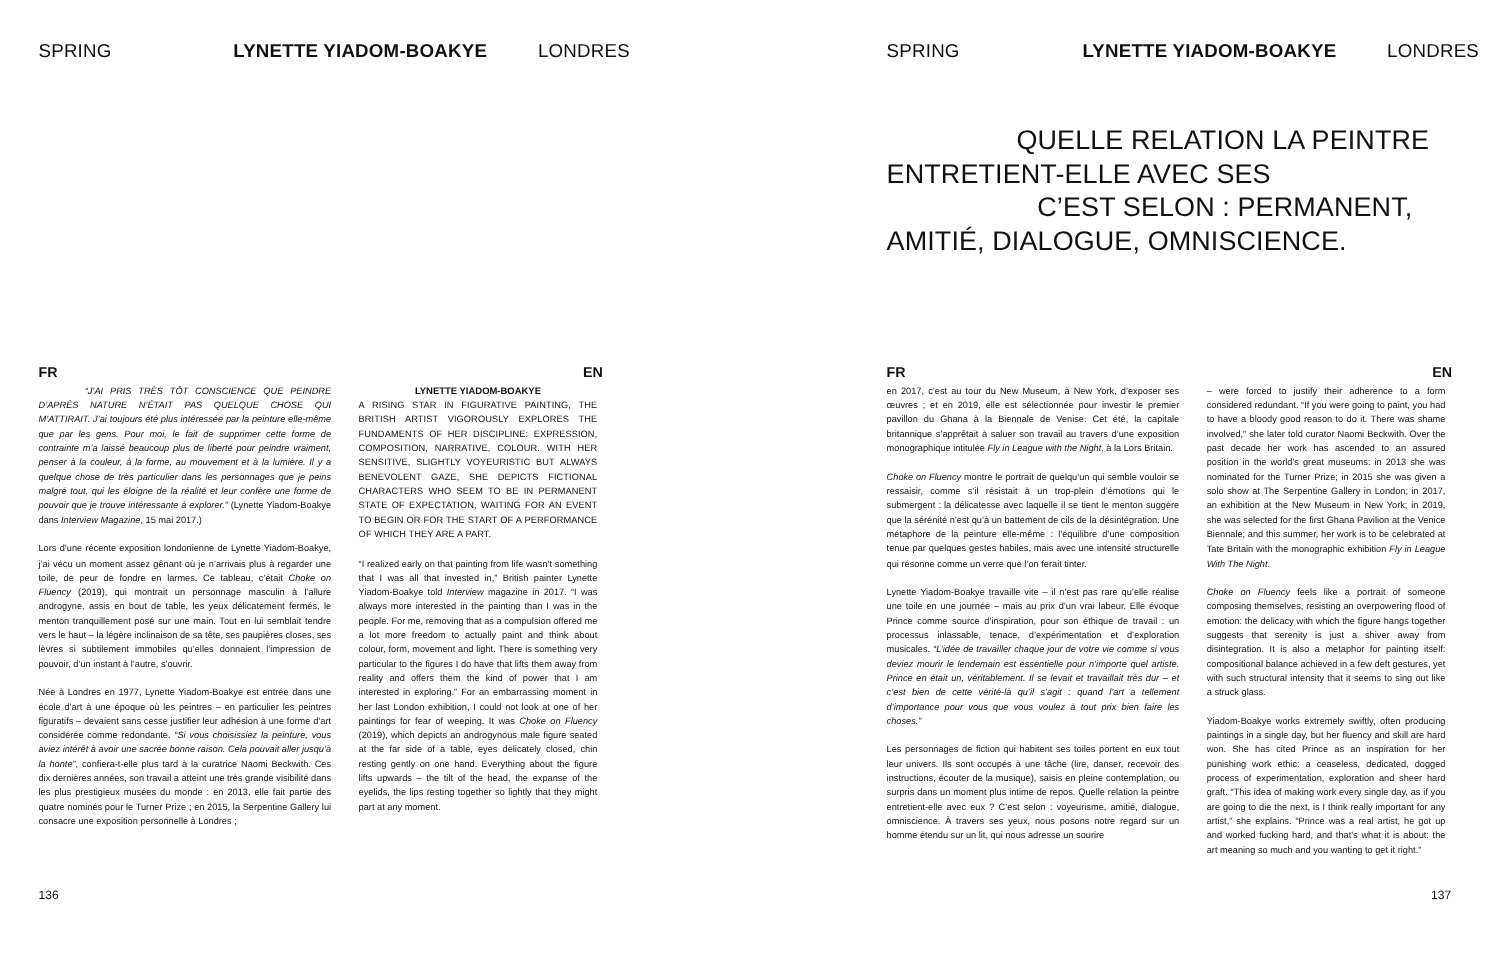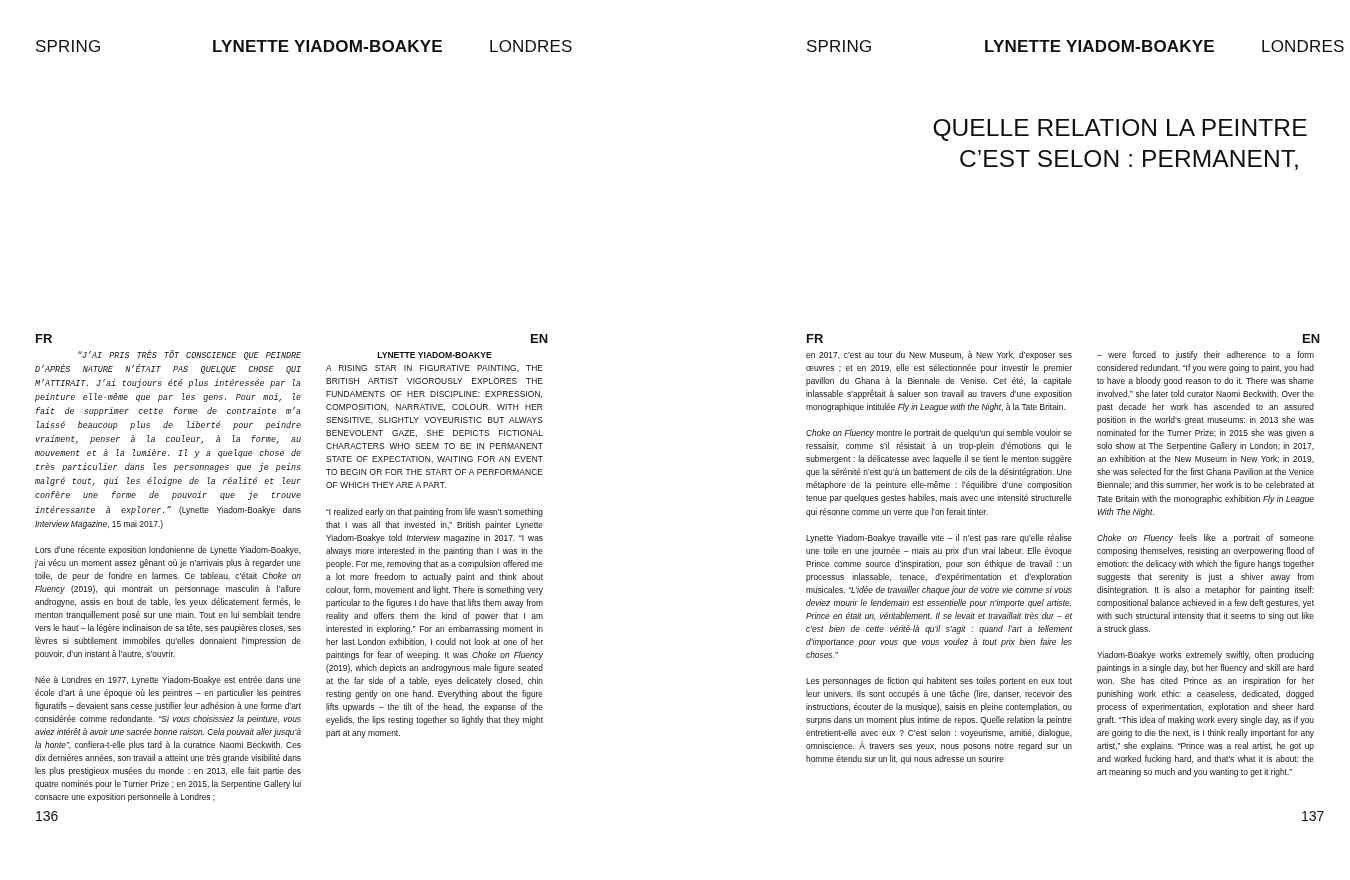--- a/index.html
+++ b/index.html
@@ -7,24 +7,24 @@
   .page { position:absolute; top:0; height:880px; }
   .page.left { left:0; width:675px; }
   .page.right { left:675px; width:675px; }
   .running { position:absolute; top:37px; font-size:17px; letter-spacing:0.2px; }
   .running.b { font-weight:bold; }
   .col { position:absolute; font-size:8.4px; line-height:13.05px; text-align:justify; }
   .col p { margin:0 0 13px 0; }
   .lang { position:absolute; top:331px; font-size:13px; font-weight:bold; }
   .en-title { font-weight:bold; text-align:center; display:block; font-size:8.6px; }
   .upper { text-transform:none; letter-spacing:0.1px; }
-  .quote { font-style:italic;font-family:Liberation Mono, monospace; }
+  .quote { font-style:italic; }
   .quote .ind { display:inline-block; width:42px; }
-  .pageno { position:absolute; top:808px; font-size:14px; }
-  .headline { position:absolute; left:131px; top:113px; width:510px; font-size:24.5px; line-height:30.5px; letter-spacing:0.1px;text-align:center; }
+  .pageno { position:absolute; top:808px; font-size:11px; }
+  .headline { position:absolute; left:131px; top:113px; width:510px; font-size:24.5px; line-height:30.5px; letter-spacing:0.1px; }
   .headline span { display:block; white-space:nowrap; }
   .hl-ind1 { padding-left:118px; }
   .hl-ind2 { padding-left:137px; }
   em { font-style:italic; }
 </style>
 </head>
 <body>
 
 <div class="page left">
   <div class="running" style="left:35px;">SPRING</div>
@@ -51,28 +51,30 @@
   <div class="pageno" style="left:35px;">136</div>
 </div>
 
 <div class="page right">
   <div class="running" style="left:131px;">SPRING</div>
   <div class="running b" style="left:309px;">LYNETTE YIADOM-BOAKYE</div>
   <div class="running" style="left:586px;">LONDRES</div>
 
   <div class="headline">
     <span class="hl-ind1">QUELLE RELATION LA PEINTRE</span>
+    <span>ENTRETIENT-ELLE AVEC SES</span>
     <span class="hl-ind2">C’EST SELON : PERMANENT,</span>
+    <span>AMITIÉ, DIALOGUE, OMNISCIENCE.</span>
   </div>
 
   <div class="lang" style="left:131px;">FR</div>
   <div class="lang" style="left:627px;">EN</div>
 
   <div class="col" style="left:131px; top:349px; width:266px;">
-    <p><span>en 2017, c’est au tour du New Museum, à New York, d’exposer ses œuvres ; et en 2019, elle est sélectionnée pour investir le premier pavillon du Ghana à la Biennale de Venise. Cet été, la capitale inlassable s’apprêtait à saluer son travail au travers d’une exposition monographique intitulée </span><em>Fly in League with the Night</em><span>, à la Tate Britain.</span></p>
+    <p><span>en 2017, c’est au tour du New Museum, à New York, d’exposer ses œuvres ; et en 2019, elle est sélectionnée pour investir le premier pavillon du Ghana à la Biennale de Venise. Cet été, la capitale britannique s’apprêtait à saluer son travail au travers d’une exposition monographique intitulée </span><em>Fly in League with the Night</em><span>, à la Lors Britain.</span></p>
     <p><em>Choke on Fluency</em><span> montre le portrait de quelqu’un qui semble vouloir se ressaisir, comme s’il résistait à un trop-plein d’émotions qui le submergent : la délicatesse avec laquelle il se tient le menton suggère que la sérénité n’est qu’à un battement de cils de la désintégration. Une métaphore de la peinture elle-même : l’équilibre d’une composition tenue par quelques gestes habiles, mais avec une intensité structurelle qui résonne comme un verre que l’on ferait tinter.</span></p>
     <p><span>Lynette Yiadom-Boakye travaille vite – il n’est pas rare qu’elle réalise une toile en une journée – mais au prix d’un vrai labeur. Elle évoque Prince comme source d’inspiration, pour son éthique de travail : un processus inlassable, tenace, d’expérimentation et d’exploration musicales. </span><em>“L’idée de travailler chaque jour de votre vie comme si vous deviez mourir le lendemain est essentielle pour n’importe quel artiste. Prince en était un, véritablement. Il se levait et travaillait très dur – et c’est bien de cette vérité-là qu’il s’agit : quand l’art a tellement d’importance pour vous que vous voulez à tout prix bien faire les choses.”</em></p>
     <p>Les personnages de fiction qui habitent ses toiles portent en eux tout leur univers. Ils sont occupés à une tâche (lire, danser, recevoir des instructions, écouter de la musique), saisis en pleine contemplation, ou surpris dans un moment plus intime de repos. Quelle relation la peintre entretient-elle avec eux ? C’est selon : voyeurisme, amitié, dialogue, omniscience. À travers ses yeux, nous posons notre regard sur un homme étendu sur un lit, qui nous adresse un sourire</p>
   </div>
 
   <div class="col" style="left:422px; top:349px; width:217px;">
     <p><span>– were forced to justify their adherence to a form considered redundant. “If you were going to paint, you had to have a bloody good reason to do it. There was shame involved,” she later told curator Naomi Beckwith. Over the past decade her work has ascended to an assured position in the world’s great museums: in 2013 she was nominated for the Turner Prize; in 2015 she was given a solo show at The Serpentine Gallery in London; in 2017, an exhibition at the New Museum in New York; in 2019, she was selected for the first Ghana Pavilion at the Venice Biennale; and this summer, her work is to be celebrated at Tate Britain with the monographic exhibition </span><em>Fly in League With The Night</em><span>.</span></p>
     <p><em>Choke on Fluency</em><span> feels like a portrait of someone composing themselves, resisting an overpowering flood of emotion: the delicacy with which the figure hangs together suggests that serenity is just a shiver away from disintegration. It is also a metaphor for painting itself: compositional balance achieved in a few deft gestures, yet with such structural intensity that it seems to sing out like a struck glass.</span></p>
     <p>Yiadom-Boakye works extremely swiftly, often producing paintings in a single day, but her fluency and skill are hard won. She has cited Prince as an inspiration for her punishing work ethic: a ceaseless, dedicated, dogged process of experimentation, exploration and sheer hard graft. “This idea of making work every single day, as if you are going to die the next, is I think really important for any artist,” she explains. “Prince was a real artist, he got up and worked fucking hard, and that’s what it is about: the art meaning so much and you wanting to get it right.”</p>
   </div>

